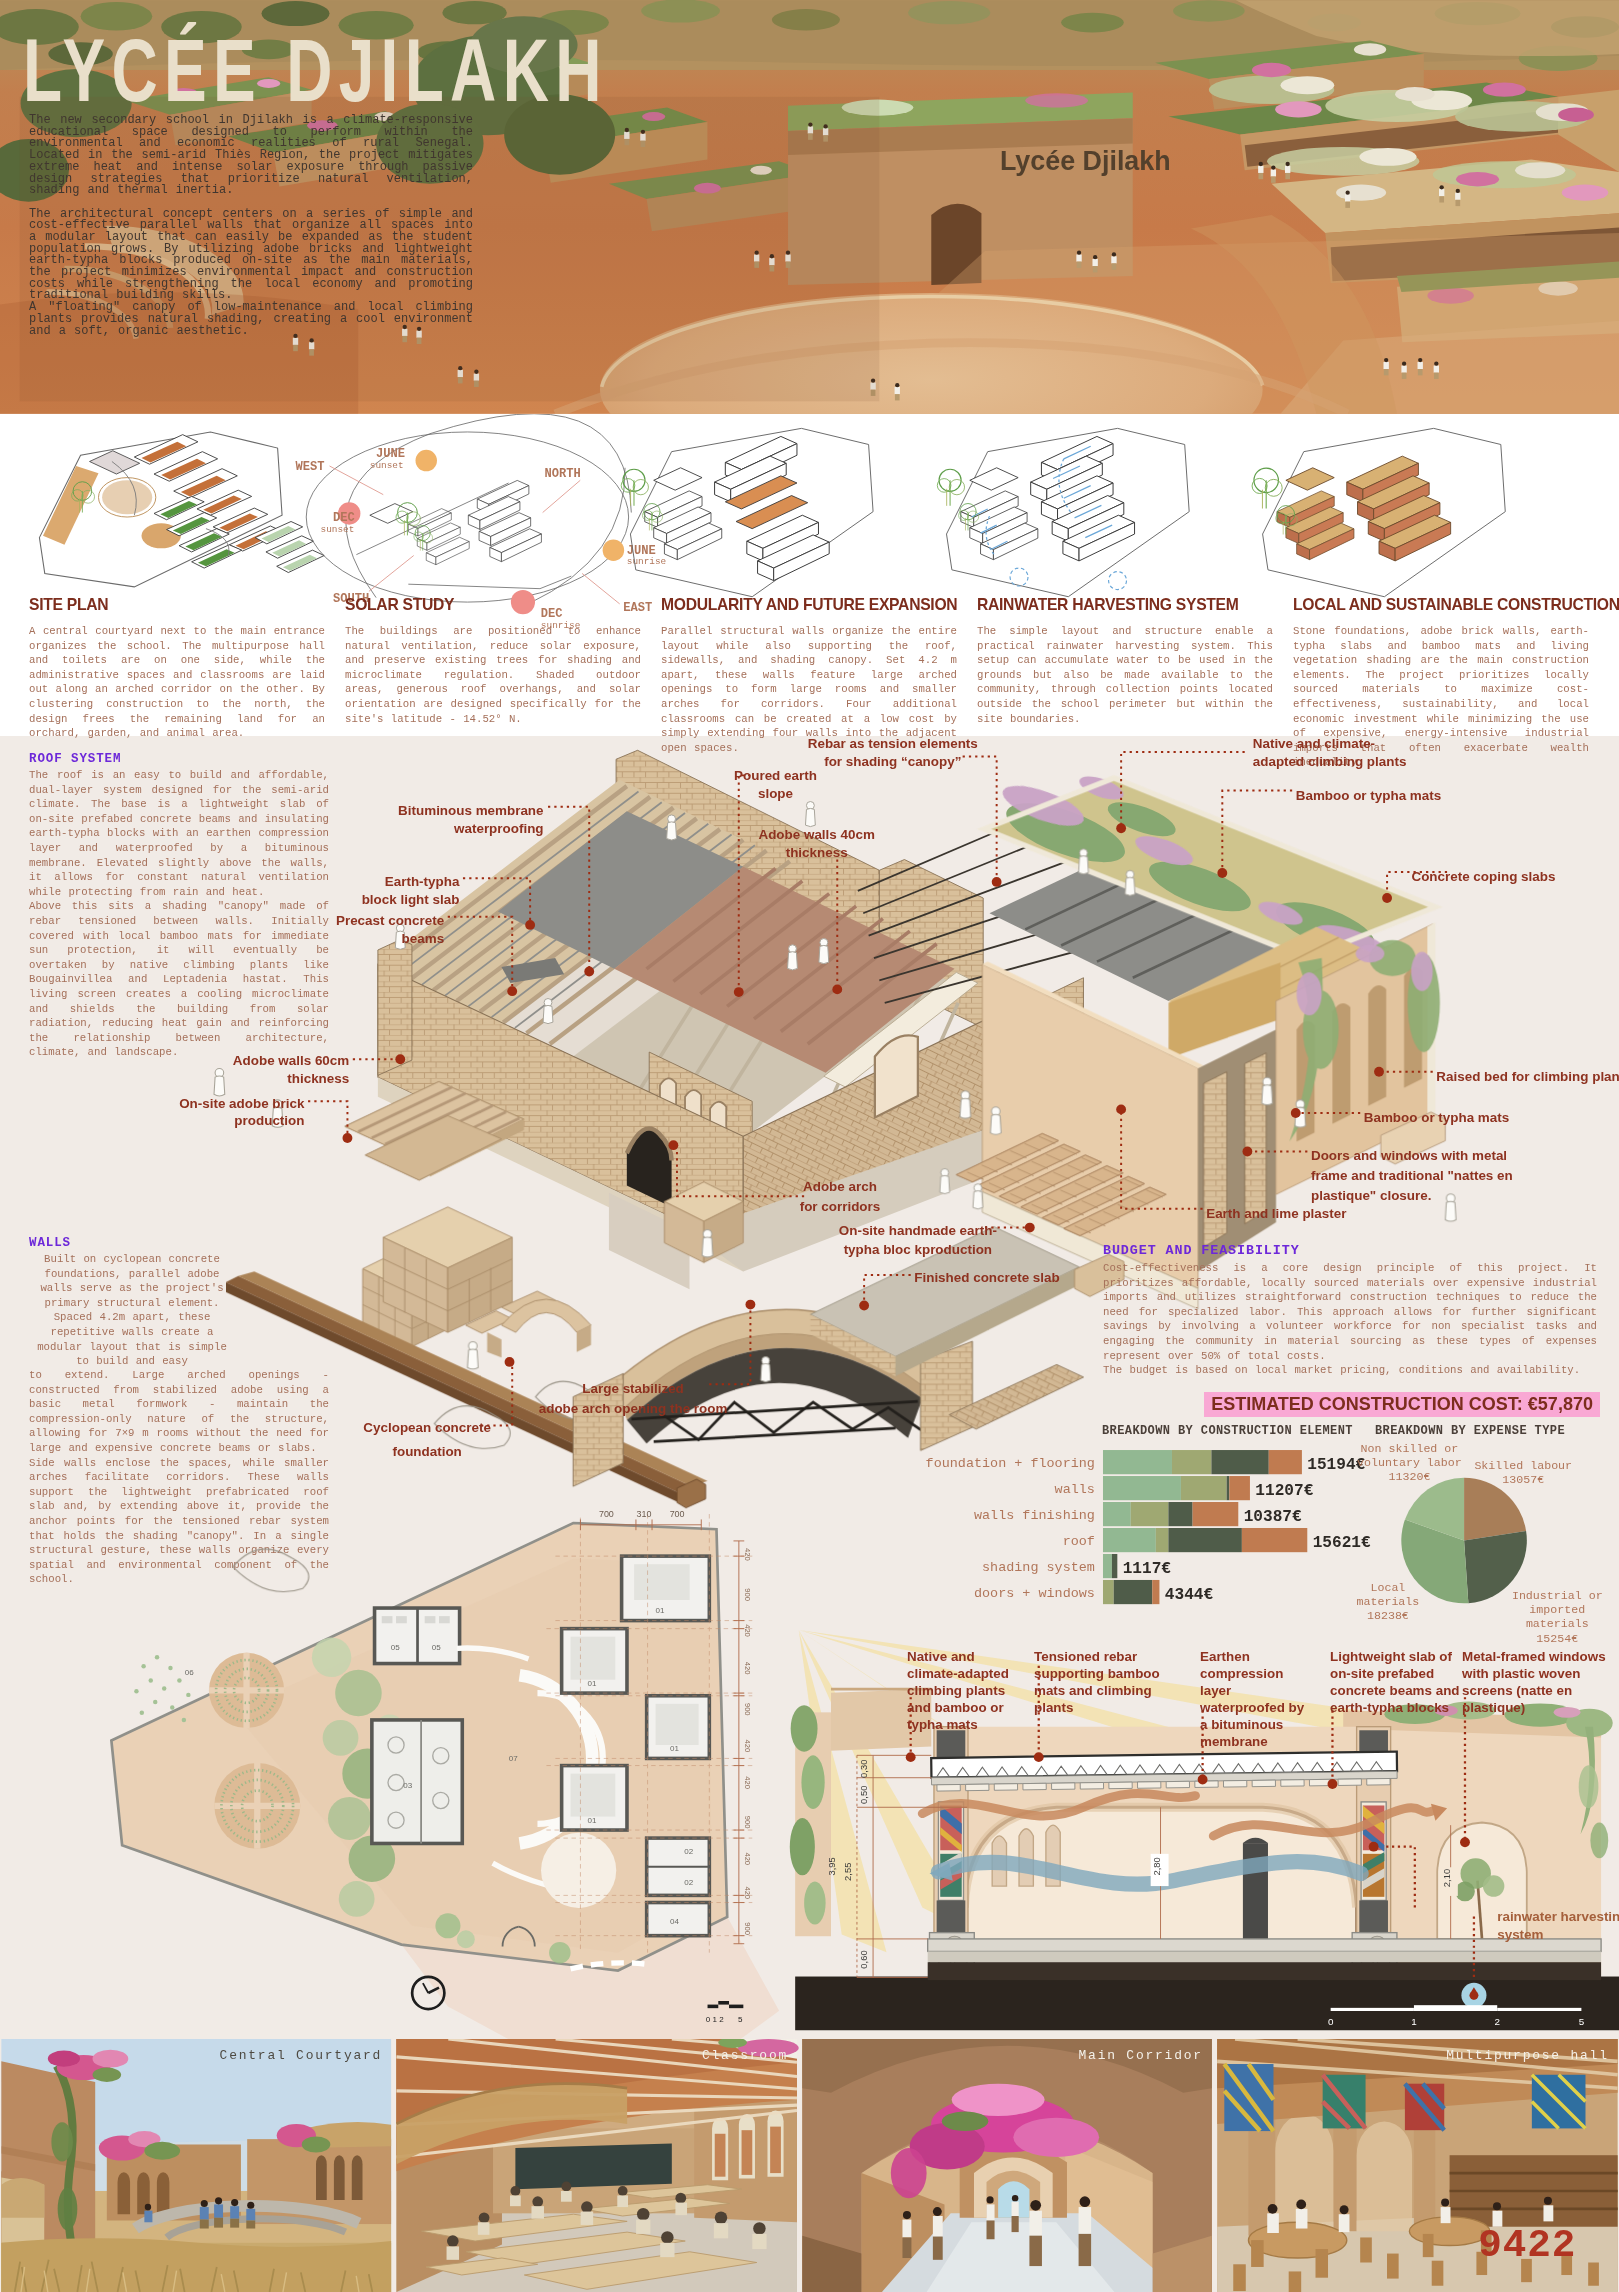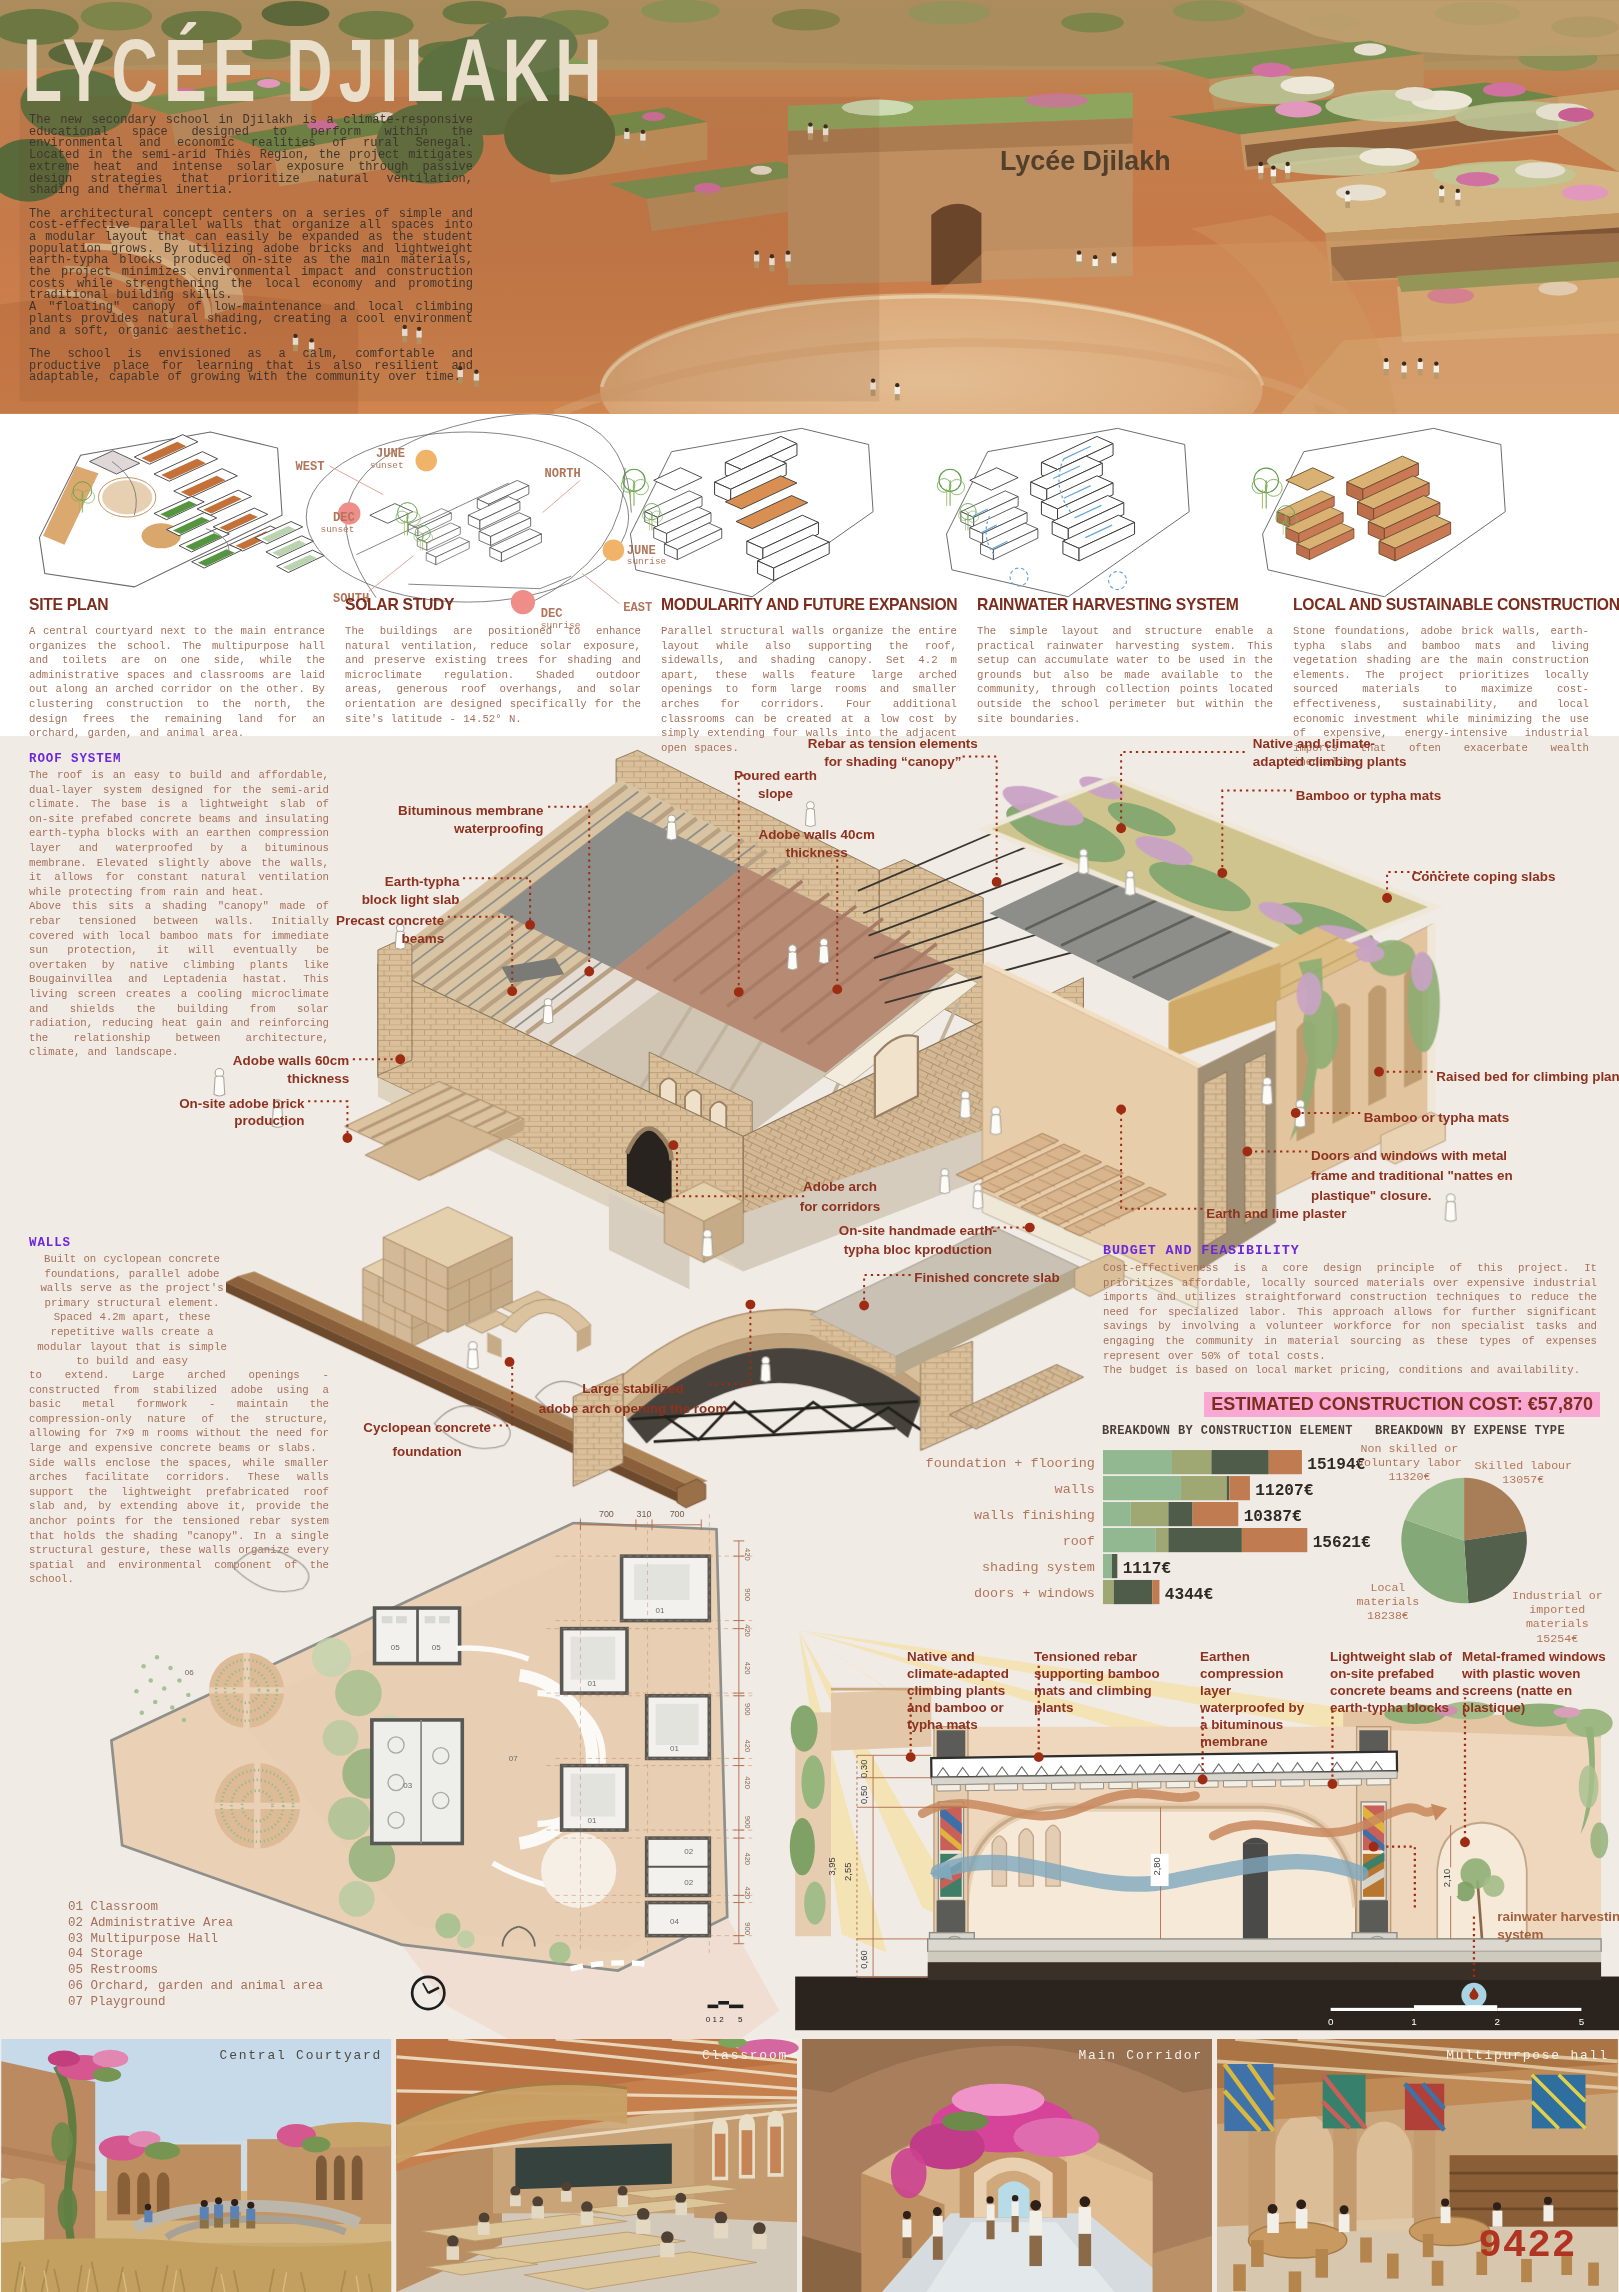--- a/index.html
+++ b/index.html
@@ -205,21 +205,20 @@
 </svg>
 
 <div class="abs" style="left:23px;top:19.7px;width:1075px;font-family:'Liberation Sans',sans-serif;
   font-weight:bold;font-size:81px;color:#e9dfca;letter-spacing:8px;transform:scale(0.79,1.1);
   transform-origin:0 0;">LYCÉE DJILAKH</div>
 
 <div class="abs body-col" style="left:29px;top:115px;width:444px;font-size:12px;line-height:11.7px;color:#40362f;">
 <p style="margin:0 0 11.6px 0;">The new secondary school in Djilakh is a climate-responsive educational space designed to perform within the environmental and economic realities of rural Senegal. Located in the semi-arid Thiès Region, the project mitigates extreme heat and intense solar exposure through passive design strategies that prioritize natural ventilation, shading and thermal inertia.</p>
 <p style="margin:0 0 0 0;">The architectural concept centers on a series of simple and cost-effective parallel walls that organize all spaces into a modular layout that can easily be expanded as the student population grows. By utilizing adobe bricks and lightweight earth-typha blocks produced on-site as the main materials, the project minimizes environmental impact and construction costs while strengthening the local economy and promoting traditional building skills.</p>
 <p style="margin:0 0 11.6px 0;">A "floating" canopy of low-maintenance and local climbing plants provides natural shading, creating a cool environment and a soft, organic aesthetic.</p>
-<p style="margin:0;">The school is envisioned as a calm, comfortable and productive place for learning that is also resilient and adaptable, capable of growing with the community over time.</p>
 </div>
 
 <div class="abs" style="left:0;top:414px;width:1619px;height:322px;background:#ffffff;"></div>
 
 <svg class="abs" style="left:0;top:414px" width="1619" height="215" viewBox="0 0 1808 240">
 <defs>
   <g id="mbox">
           <path d="M0,0 L62,-29 L80,-21 L18,8 Z" fill="#ffffff" stroke="#3a3a3a" stroke-width="1.1"></path>
           <path d="M0,0 L18,8 L18,22 L0,14 Z" fill="#ffffff" stroke="#3a3a3a" stroke-width="1.1"></path>
           <path d="M18,8 L80,-21 L80,-8 L18,22 Z" fill="#ffffff" stroke="#3a3a3a" stroke-width="1.1"></path>
@@ -1148,21 +1147,20 @@
 
   <g fill="#1e1e1e">
     <rect x="710" y="558" width="12" height="4"></rect>
         <rect x="722" y="554" width="12" height="4"></rect>
         <rect x="734" y="558" width="16" height="4"></rect>
     <text x="708" y="577" font-family="Liberation Sans,sans-serif" font-size="9">0 1 2</text>
     <text x="744" y="577" font-family="Liberation Sans,sans-serif" font-size="9">5</text>
   </g>
 </svg>
 
-<div class="abs mono" style="left:68px;top:1900px;font-size:12.5px;line-height:15.8px;color:#a5705a;">01 Classroom<br>02 Administrative Area<br>03 Multipurpose Hall<br>04 Storage<br>05 Restrooms<br>06 Orchard, garden and animal area<br>07 Playground</div>
 
 <svg class="abs" style="left:788px;top:1612px" width="831" height="421" viewBox="0 0 928 470">
 
   <g fill="#f4dd8c" opacity="0.55">
     <path d="M12,20 L710,120 L710,150 Z"></path>
     <path d="M12,20 L660,190 L690,230 Z"></path>
     <path d="M12,20 L400,280 L450,310 Z"></path>
     <path d="M12,20 L150,330 L210,360 Z"></path>
     <path d="M12,20 L60,360 L110,380 Z"></path>
   </g>

